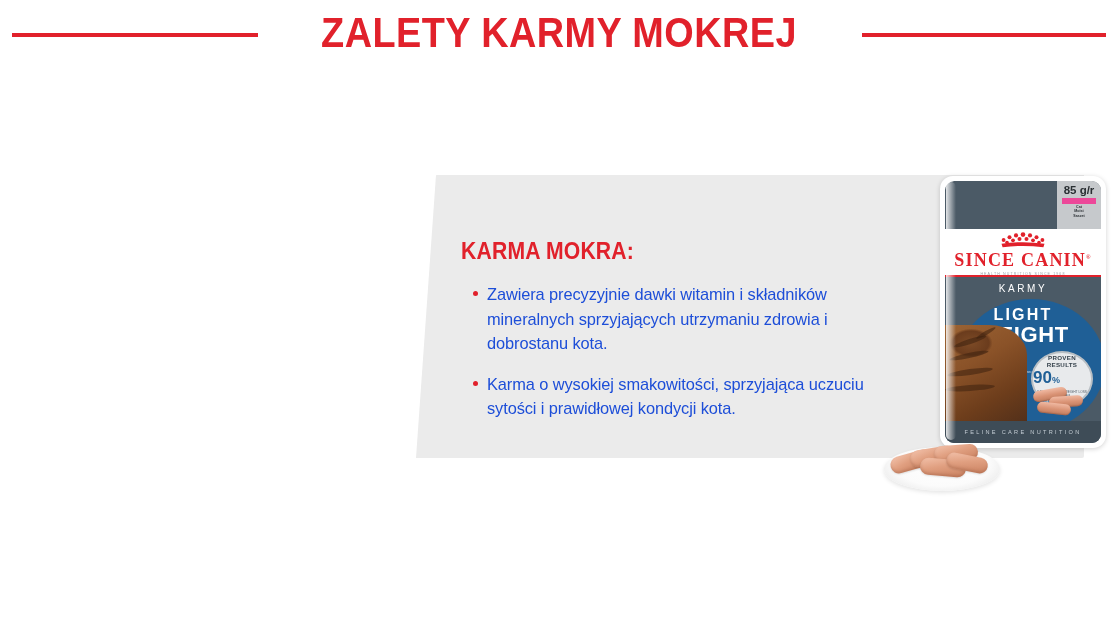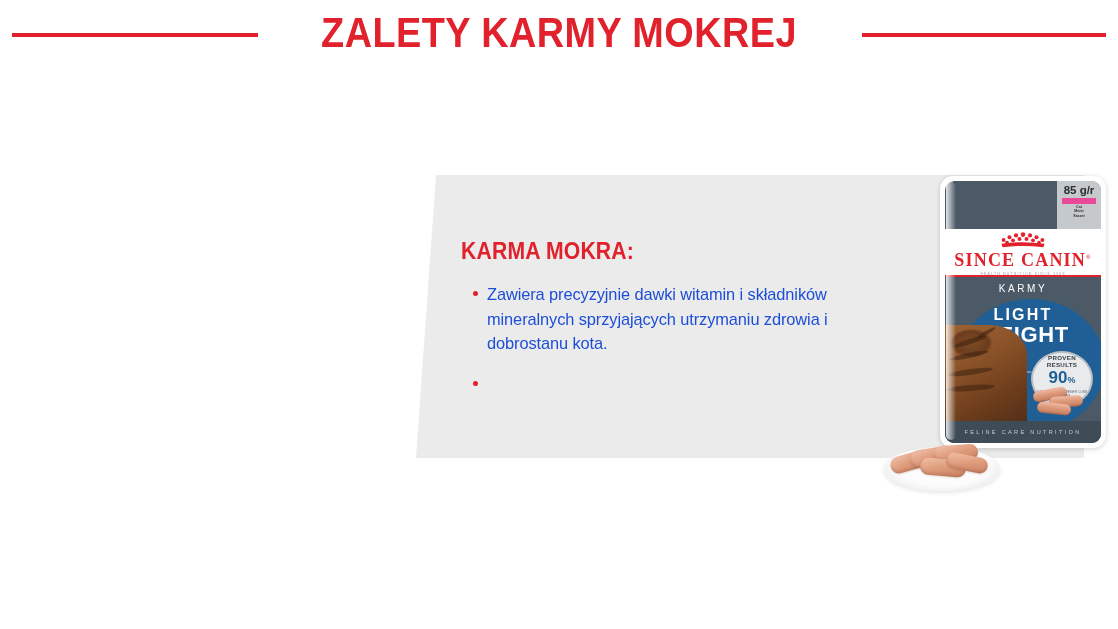--- a/index.html
+++ b/index.html
@@ -287,21 +287,21 @@
     position: absolute;
     right: 8px;
     top: 74px;
     width: 62px;
     height: 56px;
     border-radius: 50%;
     background: #e8eaec;
     border: 2px solid #b9bfc4;
     display: flex;
     flex-direction: column;
-    align-items: center;
+    align-items: flex-start;
     justify-content: center;
   }
   .proven-title {
     color: #36424c;
     font-weight: 700;
     font-size: 6.2px;
     line-height: 7px;
     letter-spacing: 0.3px;
     text-align: center;
   }
@@ -424,20 +424,21 @@
 
   <div class="card-heading">KARMA MOKRA:</div>
 
   <ul class="bullets">
     <li class="bullet-item">
       <span class="bullet-dot"></span>
       <span>Zawiera precyzyjnie dawki witamin i składników mineralnych sprzyjających utrzymaniu zdrowia i dobrostanu kota.</span>
     </li>
     <li class="bullet-item">
       <span class="bullet-dot"></span>
+      <span>Karma o wysokiej smakowitości, sprzyjająca uczuciu sytości i prawidłowej kondycji kota.</span>
     </li>
   </ul>
 
   <div class="package">
     <div class="pouch">
       <div class="pouch-inner">
 
         <div class="pouch-top">
           <div class="weight-panel">
             <div class="weight-value">85 g/r</div>

